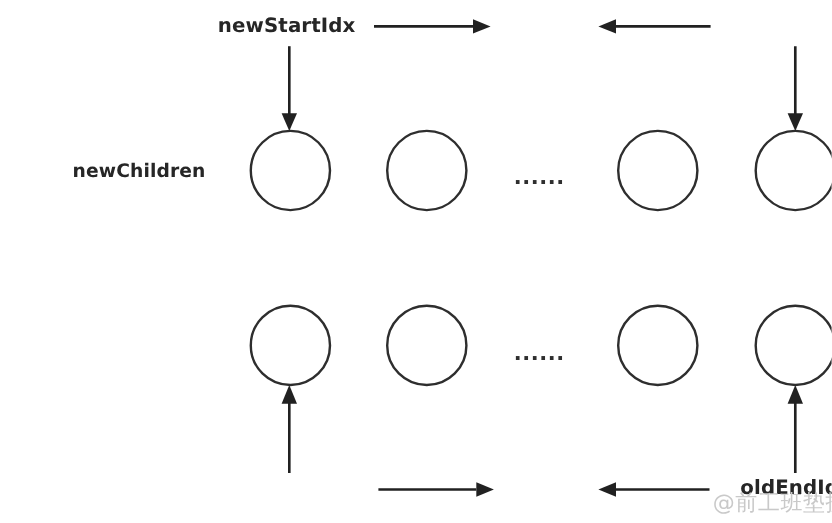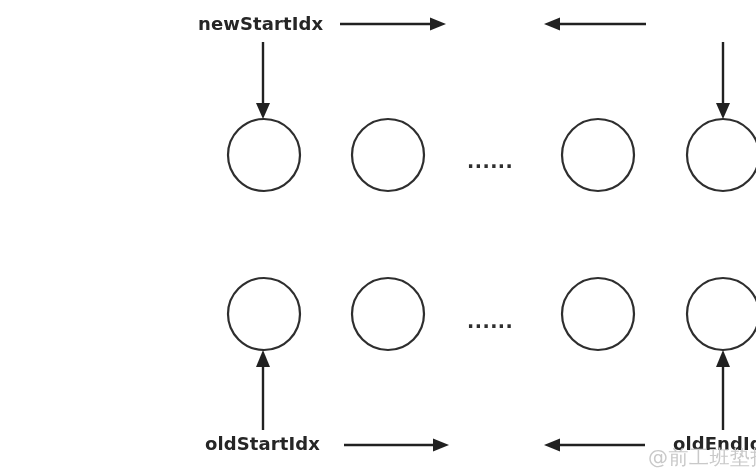--- a/index.html
+++ b/index.html
@@ -126,25 +126,25 @@
     <g>
       <line class="arrow-line" x1="597" y1="445" x2="512" y2="445"></line>
       <polygon class="arrow-head" points="512,438.5 496,445 512,451.5"></polygon>
     </g>
 
   </svg>
 
   <div class="lbl idx-label" style="left:150px; top:13px;">newStartIdx</div>
 
 
+  <div class="lbl row-label" style="left:18px; top:146px;">newChildren</div>
 
 
   <div class="ellipsis-dots" style="left:419px; top:150px;">......</div>
 
   <div class="ellipsis-dots" style="left:419px; top:310px;">......</div>
 
-  <div class="lbl idx-label" style="left:157px; top:433px;">oldStartIdx</div>
 
   <div class="lbl idx-label" style="left:625px; top:433px;">oldEndIdx</div>
 
   <div class="watermark" style="left:600px; top:444px;">@前工班垫技术社区</div>
 
 </div>
 
 </body></html>

